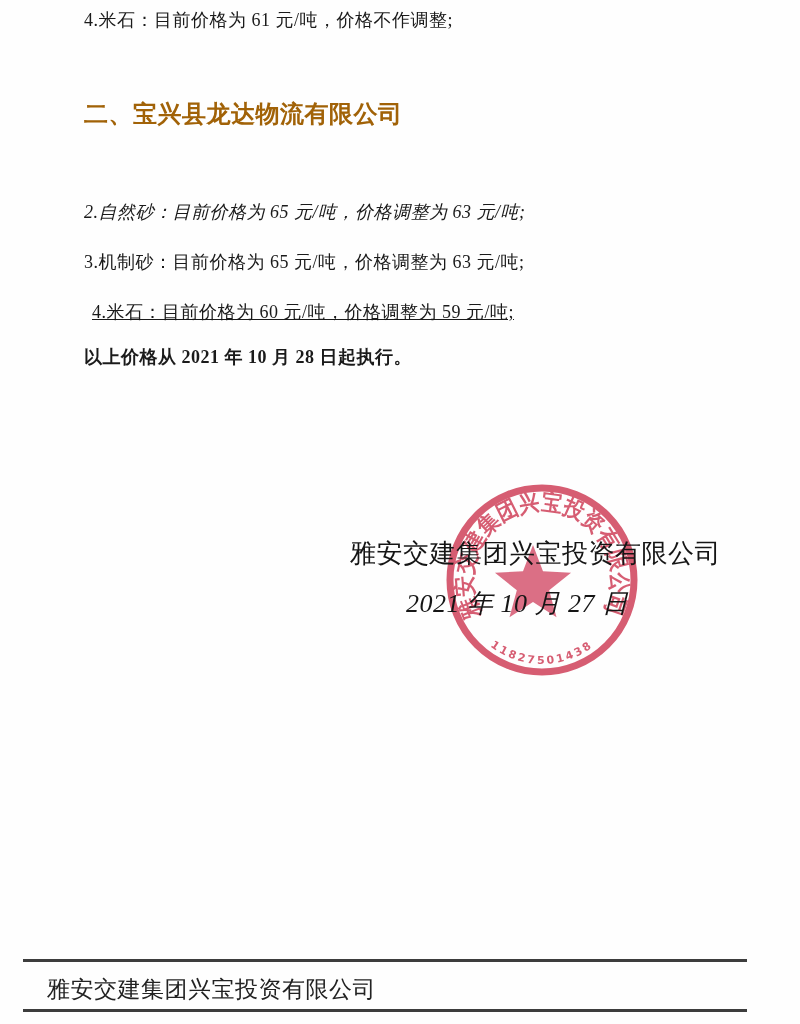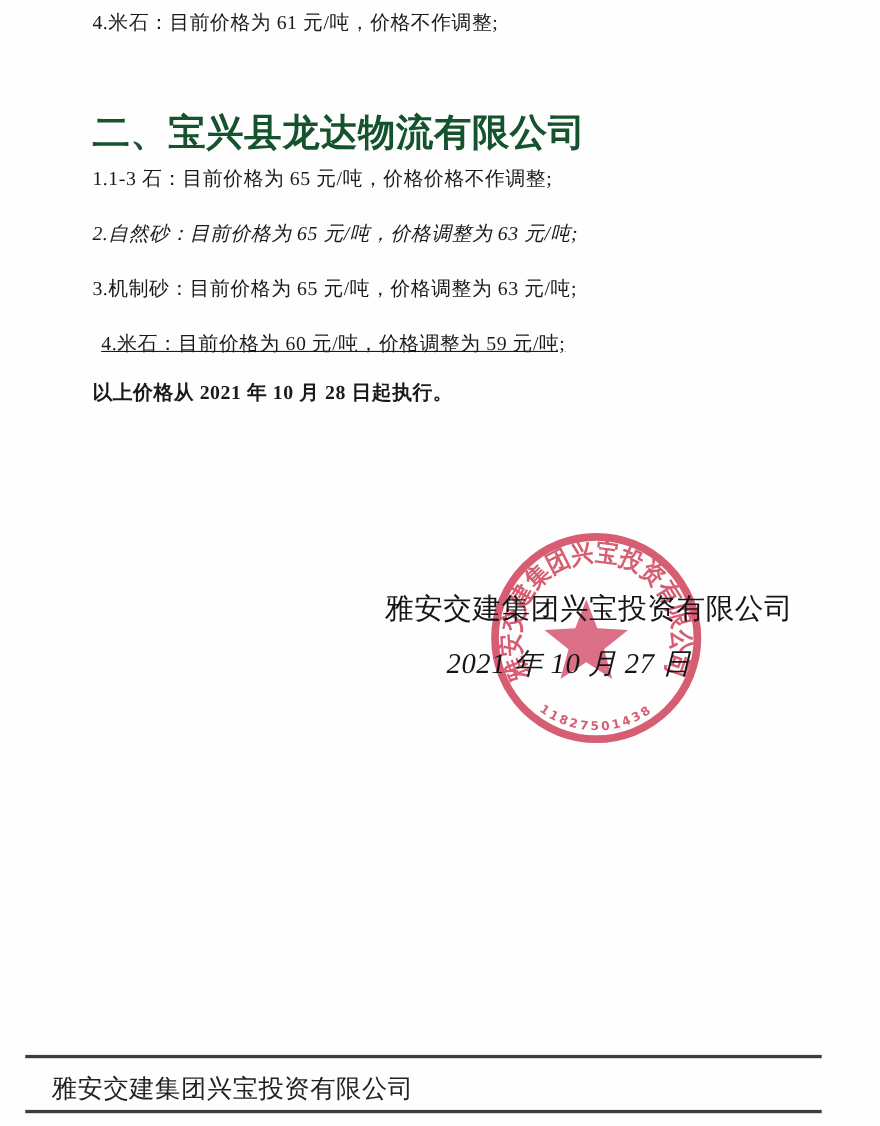--- a/index.html
+++ b/index.html
@@ -15,23 +15,23 @@
   }
   .txt { position: absolute; white-space: nowrap; }
   .body-line {
     font-size: 18px;
     line-height: 32px;
     letter-spacing: 0.5px;
   }
   .heading {
     font-family: "Liberation Sans", "DejaVu Sans", sans-serif;
     font-weight: 700;
-    font-size: 34px;
+    font-size: 24px;
     letter-spacing: 0.5px;
-    color: #14532d;
+    color: #a16207;
   }
   .sig { font-size: 26px; letter-spacing: 0.5px; z-index: 3; color: #151515; }
   .seal-wrap {
     position: absolute;
     left: 442px;
     top: 480px;
     width: 200px;
     height: 200px;
     z-index: 2;
   }
@@ -46,21 +46,20 @@
 </style>
 </head>
 <body>
 
 <div class="page">
 
   <div class="txt body-line" style="left:84px; top:4px;">4.米石：目前价格为 61 元/吨，价格不作调整;</div>
 
   <div class="txt heading" style="left:84px; top:98px;">二、宝兴县龙达物流有限公司</div>
 
-  <div class="txt body-line" style="left:84px; top:146px;">1.1-3 石：目前价格为 65 元/吨，价格价格不作调整;</div>
   <div class="txt body-line" style="left:84px; top:196px;font-style:italic;">2.自然砂：目前价格为 65 元/吨，价格调整为 63 元/吨;</div>
   <div class="txt body-line" style="left:84px; top:246px;">3.机制砂：目前价格为 65 元/吨，价格调整为 63 元/吨;</div>
   <div class="txt body-line" style="left:92px; top:296px;text-decoration:underline;">4.米石：目前价格为 60 元/吨，价格调整为 59 元/吨;</div>
 
   <div class="txt body-line" style="left:84px; top:341px;font-weight:bold;">以上价格从 2021 年 10 月 28 日起执行。</div>
 
   <div class="txt sig" style="left:350px; top:536px;">雅安交建集团兴宝投资有限公司</div>
   <div class="txt sig" style="left:406px; top:586px;font-style:italic;">2021 年 10 月 27 日</div>
 
   <div class="seal-wrap">

